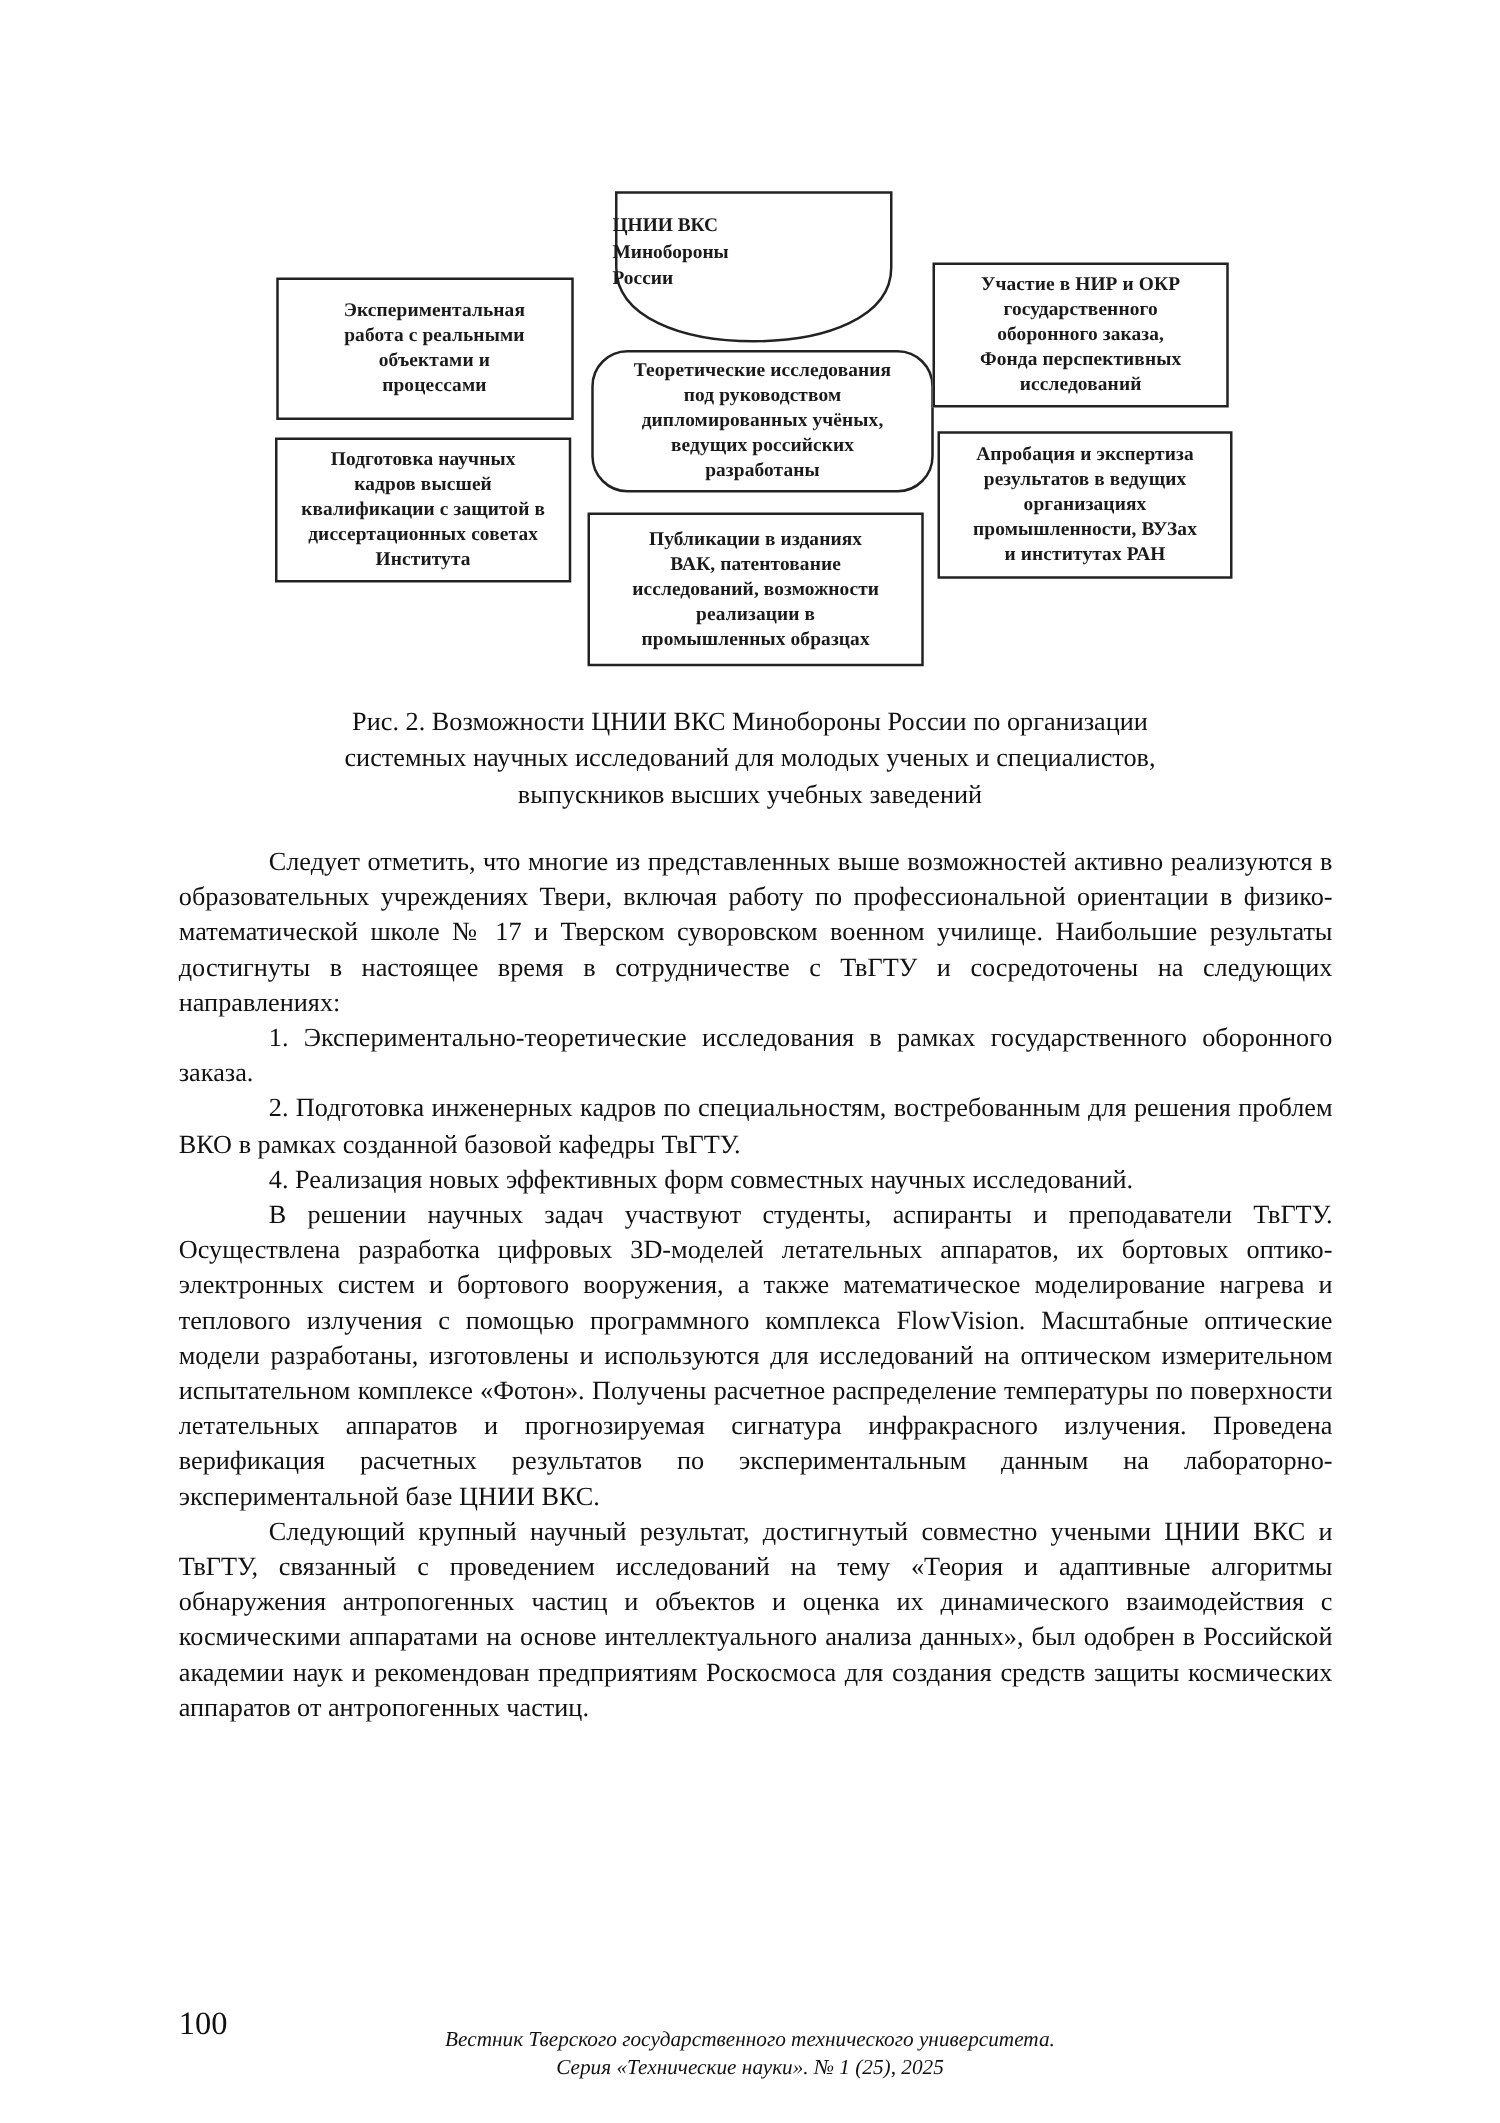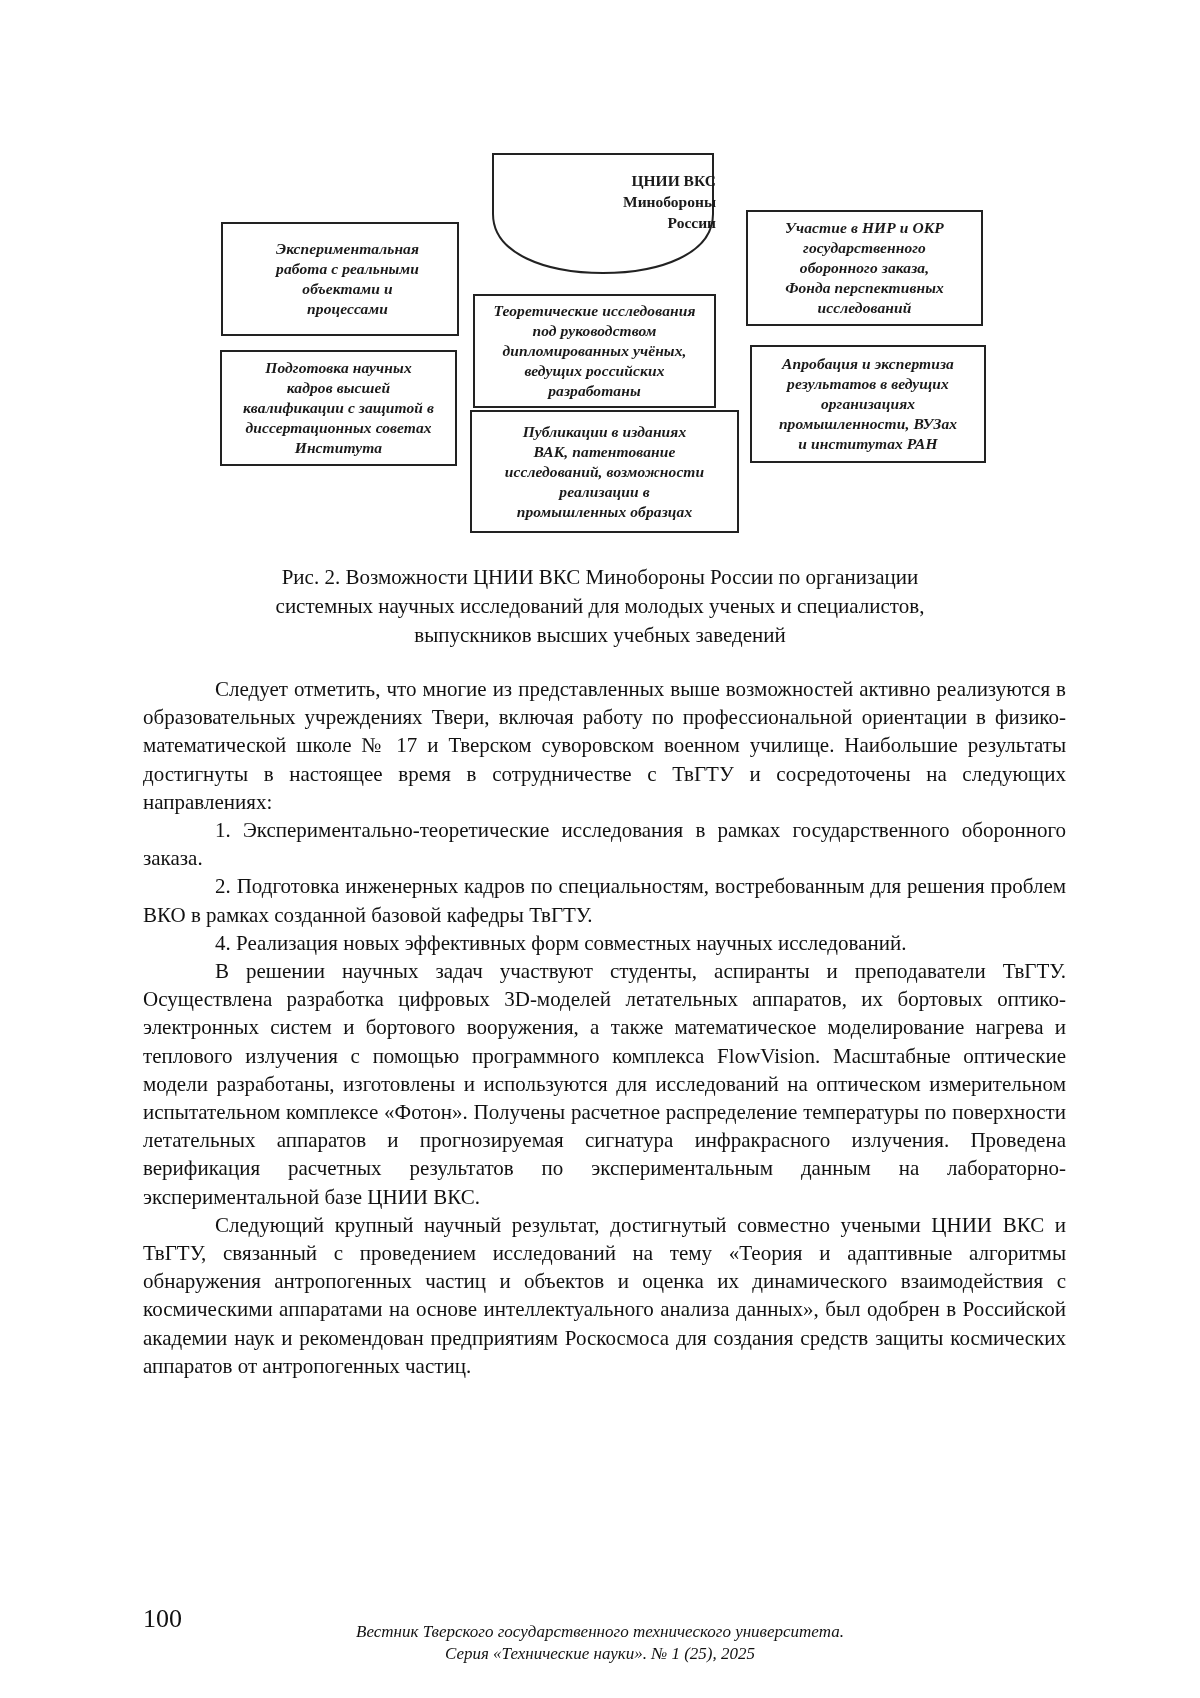--- a/index.html
+++ b/index.html
@@ -4,32 +4,32 @@
 <style>
   html, body { margin: 0; padding: 0; background: #ffffff; }
   body { width: 1200px; height: 1698px; position: relative; overflow: hidden;
          font-family: "Liberation Serif", "DejaVu Serif", serif; color: #111; }
 
   
   .diagram { position: absolute; left: 0; top: 0; width: 1200px; height: 550px; }
   .dbox { position: absolute; box-sizing: border-box; border: 2px solid #222;
           background: #fff; display: flex; align-items: center; justify-content: center;
           text-align: center; font-weight: bold; font-size: 15.5px; line-height: 20px;
-          padding: 2px 4px; color: #1a1a1a; letter-spacing: 0.1px; font-style: italic; }
+          padding: 2px 4px; color: #1a1a1a; letter-spacing: 0.1px; }
   .dbox span { display: block; }
   #box-exp    { left: 221px; top: 222px; width: 238px; height: 114px; padding-left: 19px; }
   #box-train  { left: 220px; top: 350px; width: 237px; height: 116px; }
-  #box-theory { left: 473px; top: 294px; width: 243px; height: 114px; }
+  #box-theory { left: 473px; top: 280px; width: 274px; height: 114px; border-radius: 29px; }
   #box-pub    { left: 470px; top: 410px; width: 269px; height: 123px; align-items: center; }
   #box-nir    { left: 746px; top: 210px; width: 237px; height: 116px; }
   #box-appr   { left: 750px; top: 345px; width: 236px; height: 118px; }
 
   .shield { position: absolute; left: 490px; top: 152px; width: 226px; height: 124px; }
   .shield svg { position: absolute; left: 0; top: 0; }
-  .shield-text { position: absolute; left: 0; top: 18px; width: 226px; text-align: right;
+  .shield-text { position: absolute; left: 0; top: 18px; width: 226px; text-align: left;
                  font-weight: bold; font-size: 15.5px; line-height: 21px; color: #1a1a1a; }
 
   
   .caption { position: absolute; left: 150px; top: 563px; width: 900px; text-align: center;
              font-size: 21px; line-height: 29px; }
   .caption span { display: block; }
 
   
   .body-text { position: absolute; left: 143px; top: 675px; width: 923px;
                font-size: 21px; line-height: 28.2px; text-align: justify; }

